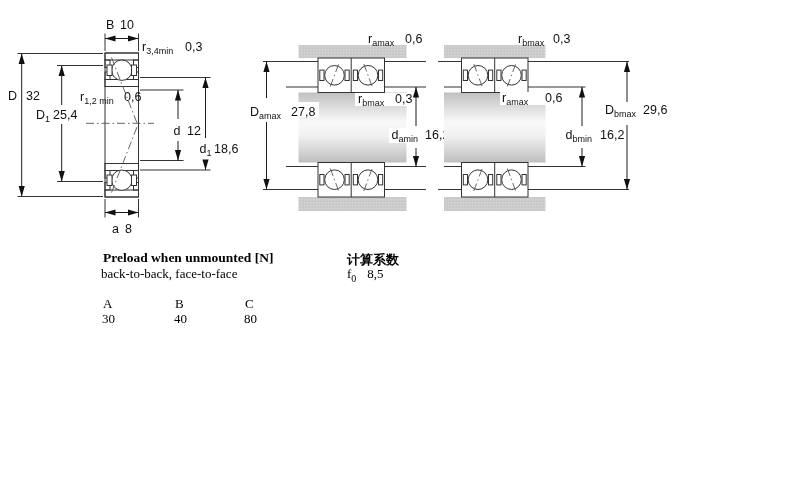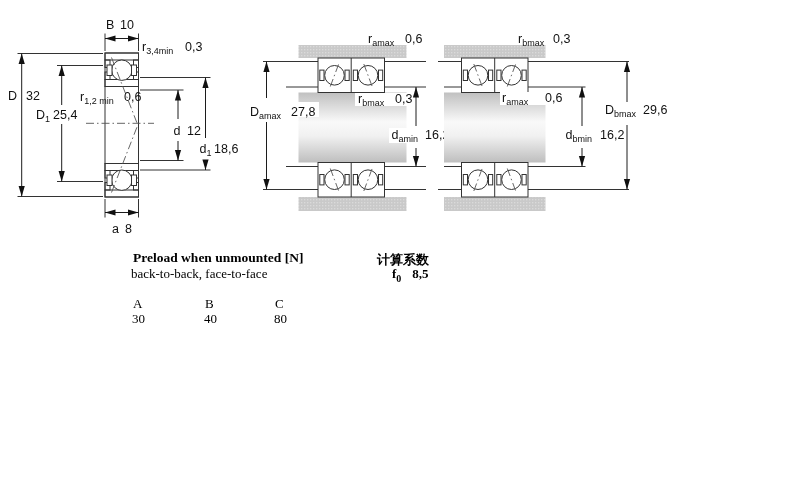--- a/index.html
+++ b/index.html
@@ -7,21 +7,21 @@
        font-family:"Liberation Sans",sans-serif;}
   svg text{fill:#111;}
   .lbl{font-family:"Liberation Sans",sans-serif;font-size:12.5px;}
   .sub{font-size:9px;}
   .geo{stroke:#333;stroke-width:1;fill:none;}
   .dl{stroke:#1c1c1c;stroke-width:1;fill:none;}
   .ext{stroke:#1c1c1c;stroke-width:0.9;fill:none;}
   .cl{stroke:#555;stroke-width:0.9;fill:none;stroke-dasharray:8 3 1.5 3;}
   .white{fill:#ffffff;stroke:#333;stroke-width:1;}
   .bgmask{fill:#ffffff;stroke:none;}
-  .textblock{position:absolute;font-family:"Liberation Serif",serif;color:#000;margin-left:30px;}
+  .textblock{position:absolute;font-family:"Liberation Serif",serif;color:#000;}
   .tb-title{font-weight:bold;font-size:13.5px;}
   .tb-sub{font-size:13px;}
   .tb-cell{position:absolute;font-size:13px;}
   .calc-title{font-weight:bold;font-size:13px;}
   .fv{margin-left:11px;}
   sub{font-size:10px;}
 </style>
 </head>
 <body>
 
@@ -260,16 +260,16 @@
 <div class="textblock tb-sub" style="left:101px;top:266px;text-align:right;">back-to-back, face-to-face</div>
 
 <div class="textblock tb-cell" style="left:103px;top:296px;">A</div>
 <div class="textblock tb-cell" style="left:175px;top:296px;">B</div>
 <div class="textblock tb-cell" style="left:245px;top:296px;">C</div>
 <div class="textblock tb-cell" style="left:102px;top:311px;">30</div>
 <div class="textblock tb-cell" style="left:174px;top:311px;">40</div>
 <div class="textblock tb-cell" style="left:244px;top:311px;">80</div>
 
 <div class="textblock calc-title" style="left:347px;top:251px;text-align:right;">计算系数</div>
-<div class="textblock tb-sub" style="left:362px;top:266px;font-weight:bold;"><span>f</span><sub>0</sub><span class="fv">8,5</span></div>
+<div class="textblock tb-sub" style="left:347px;top:266px;"><span>f</span><sub>0</sub><span class="fv">8,5</span></div>
 
 
 
 
 </body></html>

